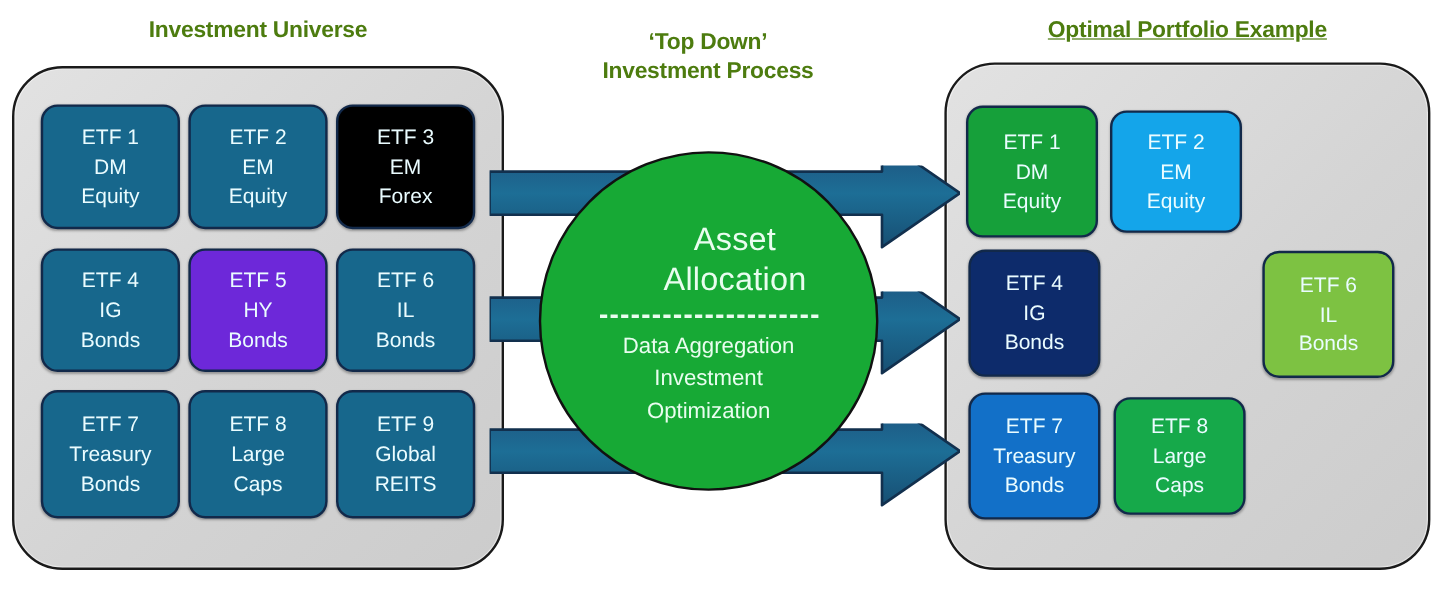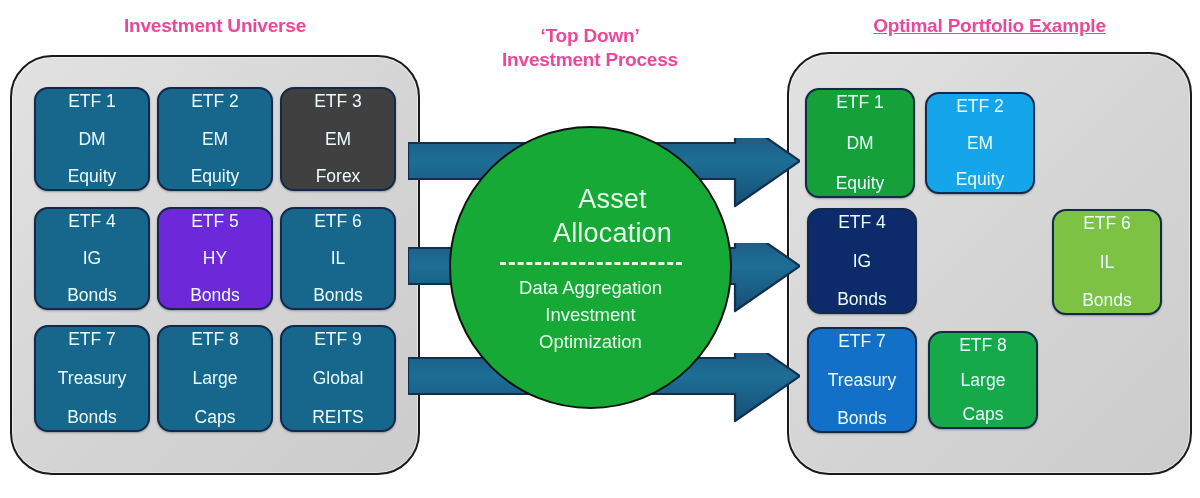--- a/index.html
+++ b/index.html
@@ -19,21 +19,21 @@
     width: 1200px;
     height: 498px;
   }
 
   
   .panel-title {
     position: absolute;
     text-align: center;
     font-size: 19px;
     font-weight: 700;
-    color: #ec4899;
+    color: #4d7c0f;
     letter-spacing: -0.2px;
     line-height: 1.28;
     white-space: pre-line;
   }
   #title-left  { left: 10px;  top: 14px;  width: 410px; }
   #title-right { left: 787px; top: 14px;  width: 405px; text-decoration: underline; }
   #title-center{ left: 440px; top: 24px;  width: 300px; }
 
   
   .panel {
@@ -47,21 +47,21 @@
   #panel-right { left: 787px; top: 52px; width: 405px; height: 423px; }
 
   
   .etf-tile {
     position: absolute;
     border: 2.2px solid #12294a;
     border-radius: 14px;
     display: flex;
     flex-direction: column;
     align-items: center;
-    justify-content: space-between;
+    justify-content: center;
     color: #eafcff;
     font-size: 17.5px;
     line-height: 1.42;
     text-align: center;
     font-weight: 400;
     box-shadow: 0 1px 2px rgba(0,0,0,0.30);
   }
   .etf-tile span { display: block; white-space: nowrap; }
 
   
@@ -172,21 +172,21 @@
   <div class="etf-tile left-tile g-c0 g-r0" id="etf-left-0" style="background:#17678C;">
     <span>ETF 1</span>
     <span>DM</span>
     <span>Equity</span>
   </div>
   <div class="etf-tile left-tile g-c1 g-r0" id="etf-left-1" style="background:#17678C;">
     <span>ETF 2</span>
     <span>EM</span>
     <span>Equity</span>
   </div>
-  <div class="etf-tile left-tile g-c2 g-r0" id="etf-left-2" style="background:#404040;">
+  <div class="etf-tile left-tile g-c2 g-r0" id="etf-left-2" style="background:#000000;">
     <span>ETF 3</span>
     <span>EM</span>
     <span>Forex</span>
   </div>
 
   <div class="etf-tile left-tile g-c0" id="etf-left-3" style="background:#17678C;">
     <span>ETF 4</span>
     <span>IG</span>
     <span>Bonds</span>
   </div>

